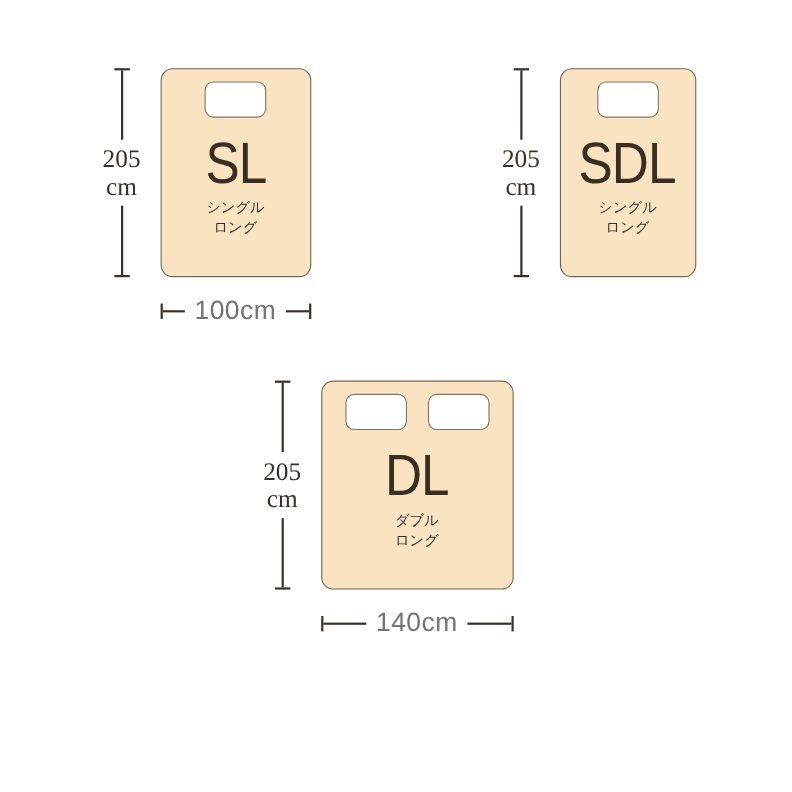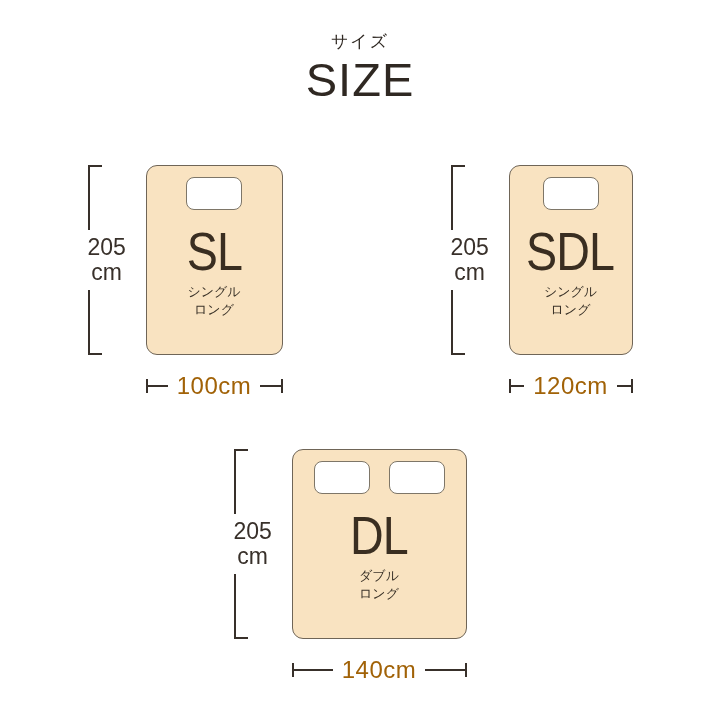--- a/index.html
+++ b/index.html
@@ -17,21 +17,21 @@
 
   
   .row { display:flex; justify-content:center; }
   .row1 { margin-top:62px; gap:168px; }
   .row2 { margin-top:56px; }
   .row2 .figure { position:relative; left:-10px; }
 
   .figure { display:flex; align-items:flex-start; }
 
   
-  .vdim { width:46px; height:190px; display:flex; flex-direction:column; align-items:flex-start; margin-right:12px; }
+  .vdim { width:46px; height:190px; display:flex; flex-direction:column; align-items:center; margin-right:12px;font-family:Liberation Serif, serif; }
   .vcap { width:14px; height:2px; background:#38302a; flex:0 0 auto; }
   .vline { width:2px; flex:1 1 auto; background:#38302a; }
   .vlabel { text-align:center; font-size:23px; line-height:1.1; color:#38302a; padding:5px 0; }
   .vlabel span { display:block; }
 
   
   .mcol { display:flex; flex-direction:column; }
   .mattress {
     box-sizing:border-box; height:190px;
     background:#f9e3c1; border:1.5px solid #6f6557; border-radius:11px;
@@ -51,31 +51,27 @@
     margin-top:15px; font-size:53px; line-height:1; font-weight:400;
     color:#3a2e21; letter-spacing:-1px; transform:scaleX(.88);
   }
   .jp { margin-top:5px; font-size:13px; line-height:1.35; color:#3a3228; text-align:center;font-family:Liberation Serif, serif; }
   .jp span { display:block; }
 
   
   .hdim { margin-top:24px; height:14px; display:flex; align-items:center; }
   .hcap { width:2px; height:14px; background:#38302a; flex:0 0 auto; }
   .hline { height:2px; flex:1 1 auto; background:#38302a; }
-  .hlabel { font-size:24px; color:#a16207; padding:0 9px; letter-spacing:.5px; white-space:nowrap; }
+  .hlabel { font-size:24px; color:#737373; padding:0 9px; letter-spacing:.5px; white-space:nowrap; }
 </style>
 </head>
 <body>
 
 <div class="page">
 
-  <div class="header">
-    <div class="subtitle">サイズ</div>
-    <div class="title">SIZE</div>
-  </div>
 
   <div class="row row1">
 
     <div class="figure">
       <div class="vdim">
         <span class="vcap"></span>
         <span class="vline"></span>
         <span class="vlabel">
           <span>205</span>
           <span>cm</span>
@@ -119,27 +115,20 @@
         <div class="mattress m-sdl">
           <div class="pillows">
             <span class="pillow"></span>
           </div>
           <div class="abbr">SDL</div>
           <div class="jp">
             <span>シングル</span>
             <span>ロング</span>
           </div>
         </div>
-        <div class="hdim">
-          <span class="hcap"></span>
-          <span class="hline"></span>
-          <span class="hlabel">120cm</span>
-          <span class="hline"></span>
-          <span class="hcap"></span>
-        </div>
       </div>
     </div>
 
   </div>
 
   <div class="row row2">
 
     <div class="figure">
       <div class="vdim">
         <span class="vcap"></span>

